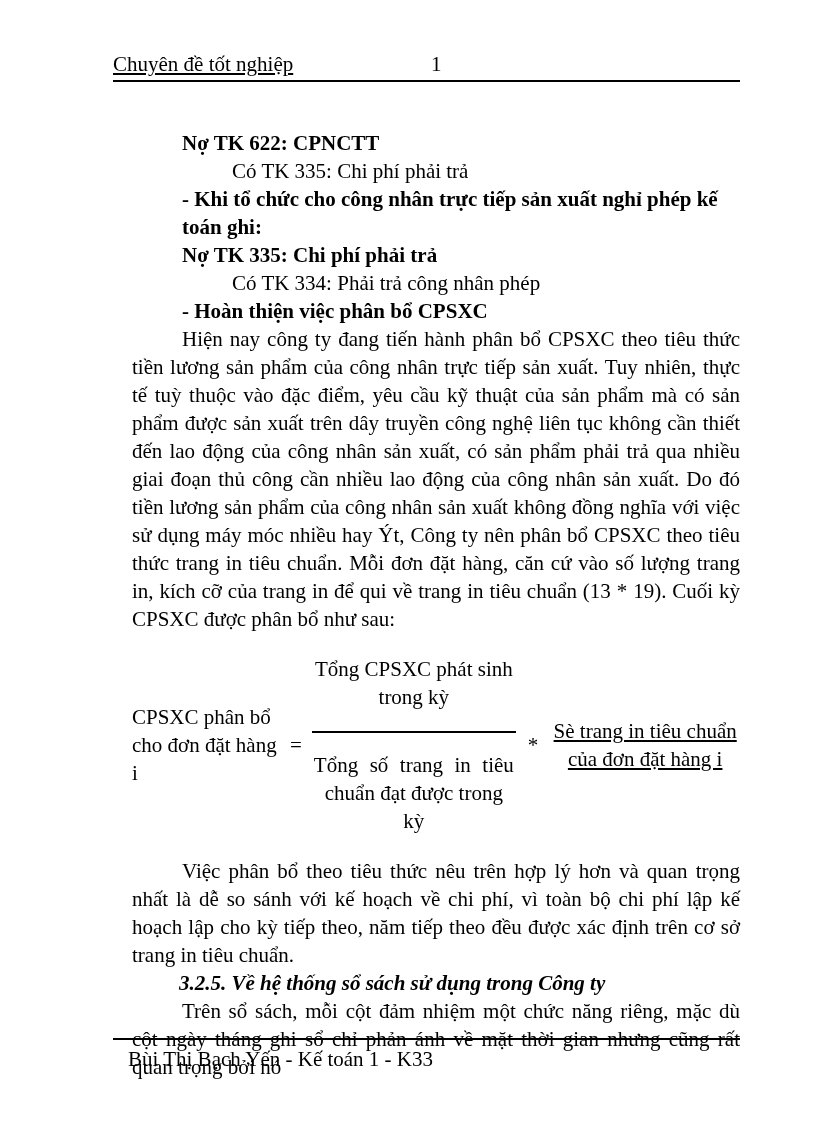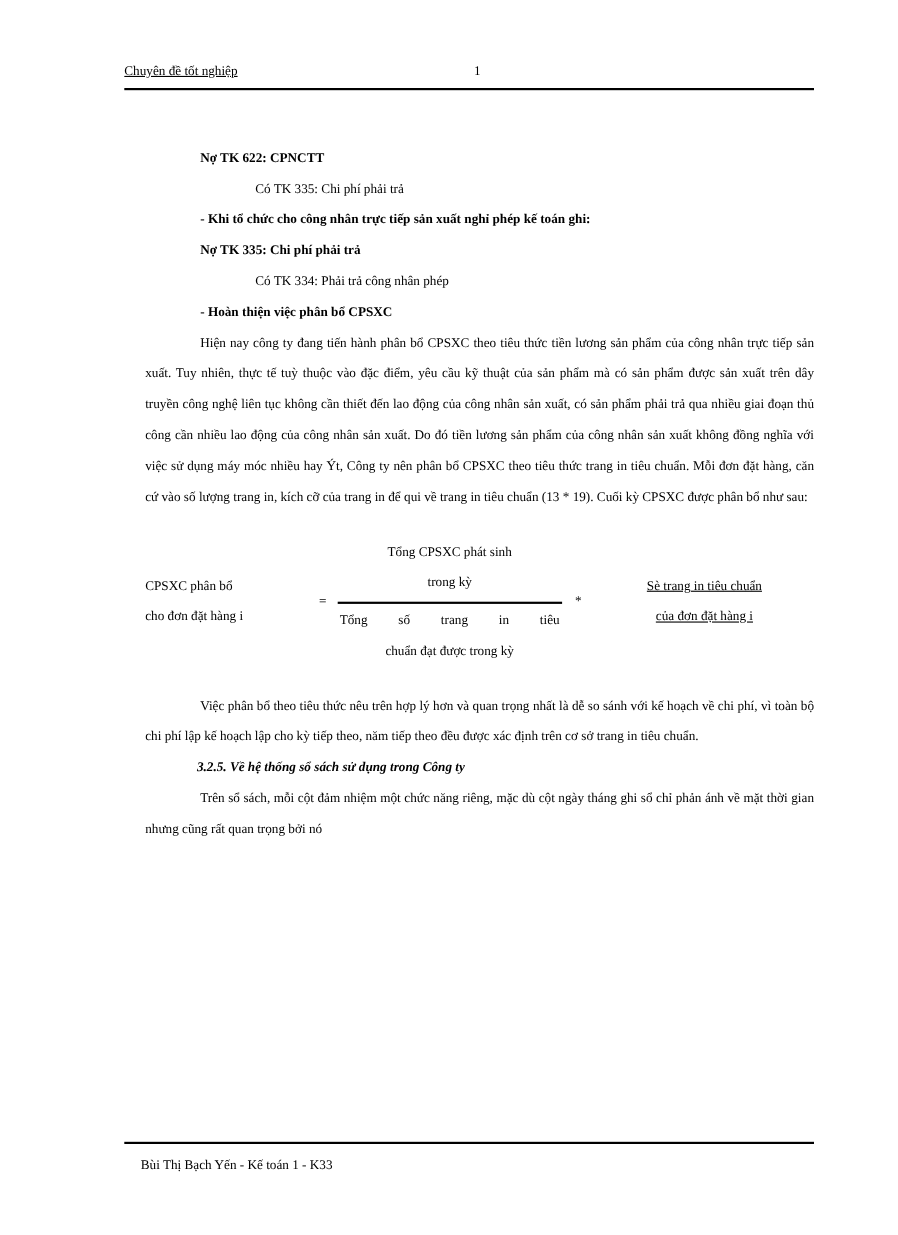--- a/index.html
+++ b/index.html
@@ -7,21 +7,21 @@
     padding: 0;
     background: #ffffff;
   }
   .page {
     position: relative;
     width: 816px;
     height: 1123px;
     background: #ffffff;
     color: #000000;
     font-family: "Liberation Serif", "DejaVu Serif", serif;
-    font-size: 12px;
+    font-size: 21px;
     line-height: 28px;
     overflow: hidden;
   }
 
   
   .header {
     position: absolute;
     top: 50px;
     left: 113px;
     right: 76px;
@@ -71,28 +71,28 @@
   }
   .f-eq {
     flex: none;
     margin: 0 10px 0 6px;
   }
   .f-frac {
     width: 204px;
     flex: none;
     text-align: center;
   }
-  .f-num-l2 { padding-bottom: 4px; }
+  .f-num-l2 { padding-bottom: 20px; }
   .f-bar {
     border-top: 2px solid #000000;
   }
   .f-den-l1 {
     text-align: justify;
     text-align-last: justify;
-    padding: 0 2px 0 2px;
+    padding: 18px 2px 0 2px;
   }
   .f-mul {
     flex: none;
     margin: 0 12px;
   }
   .f-right {
     flex: 1;
     text-align: center;
     text-decoration: underline;
   }

